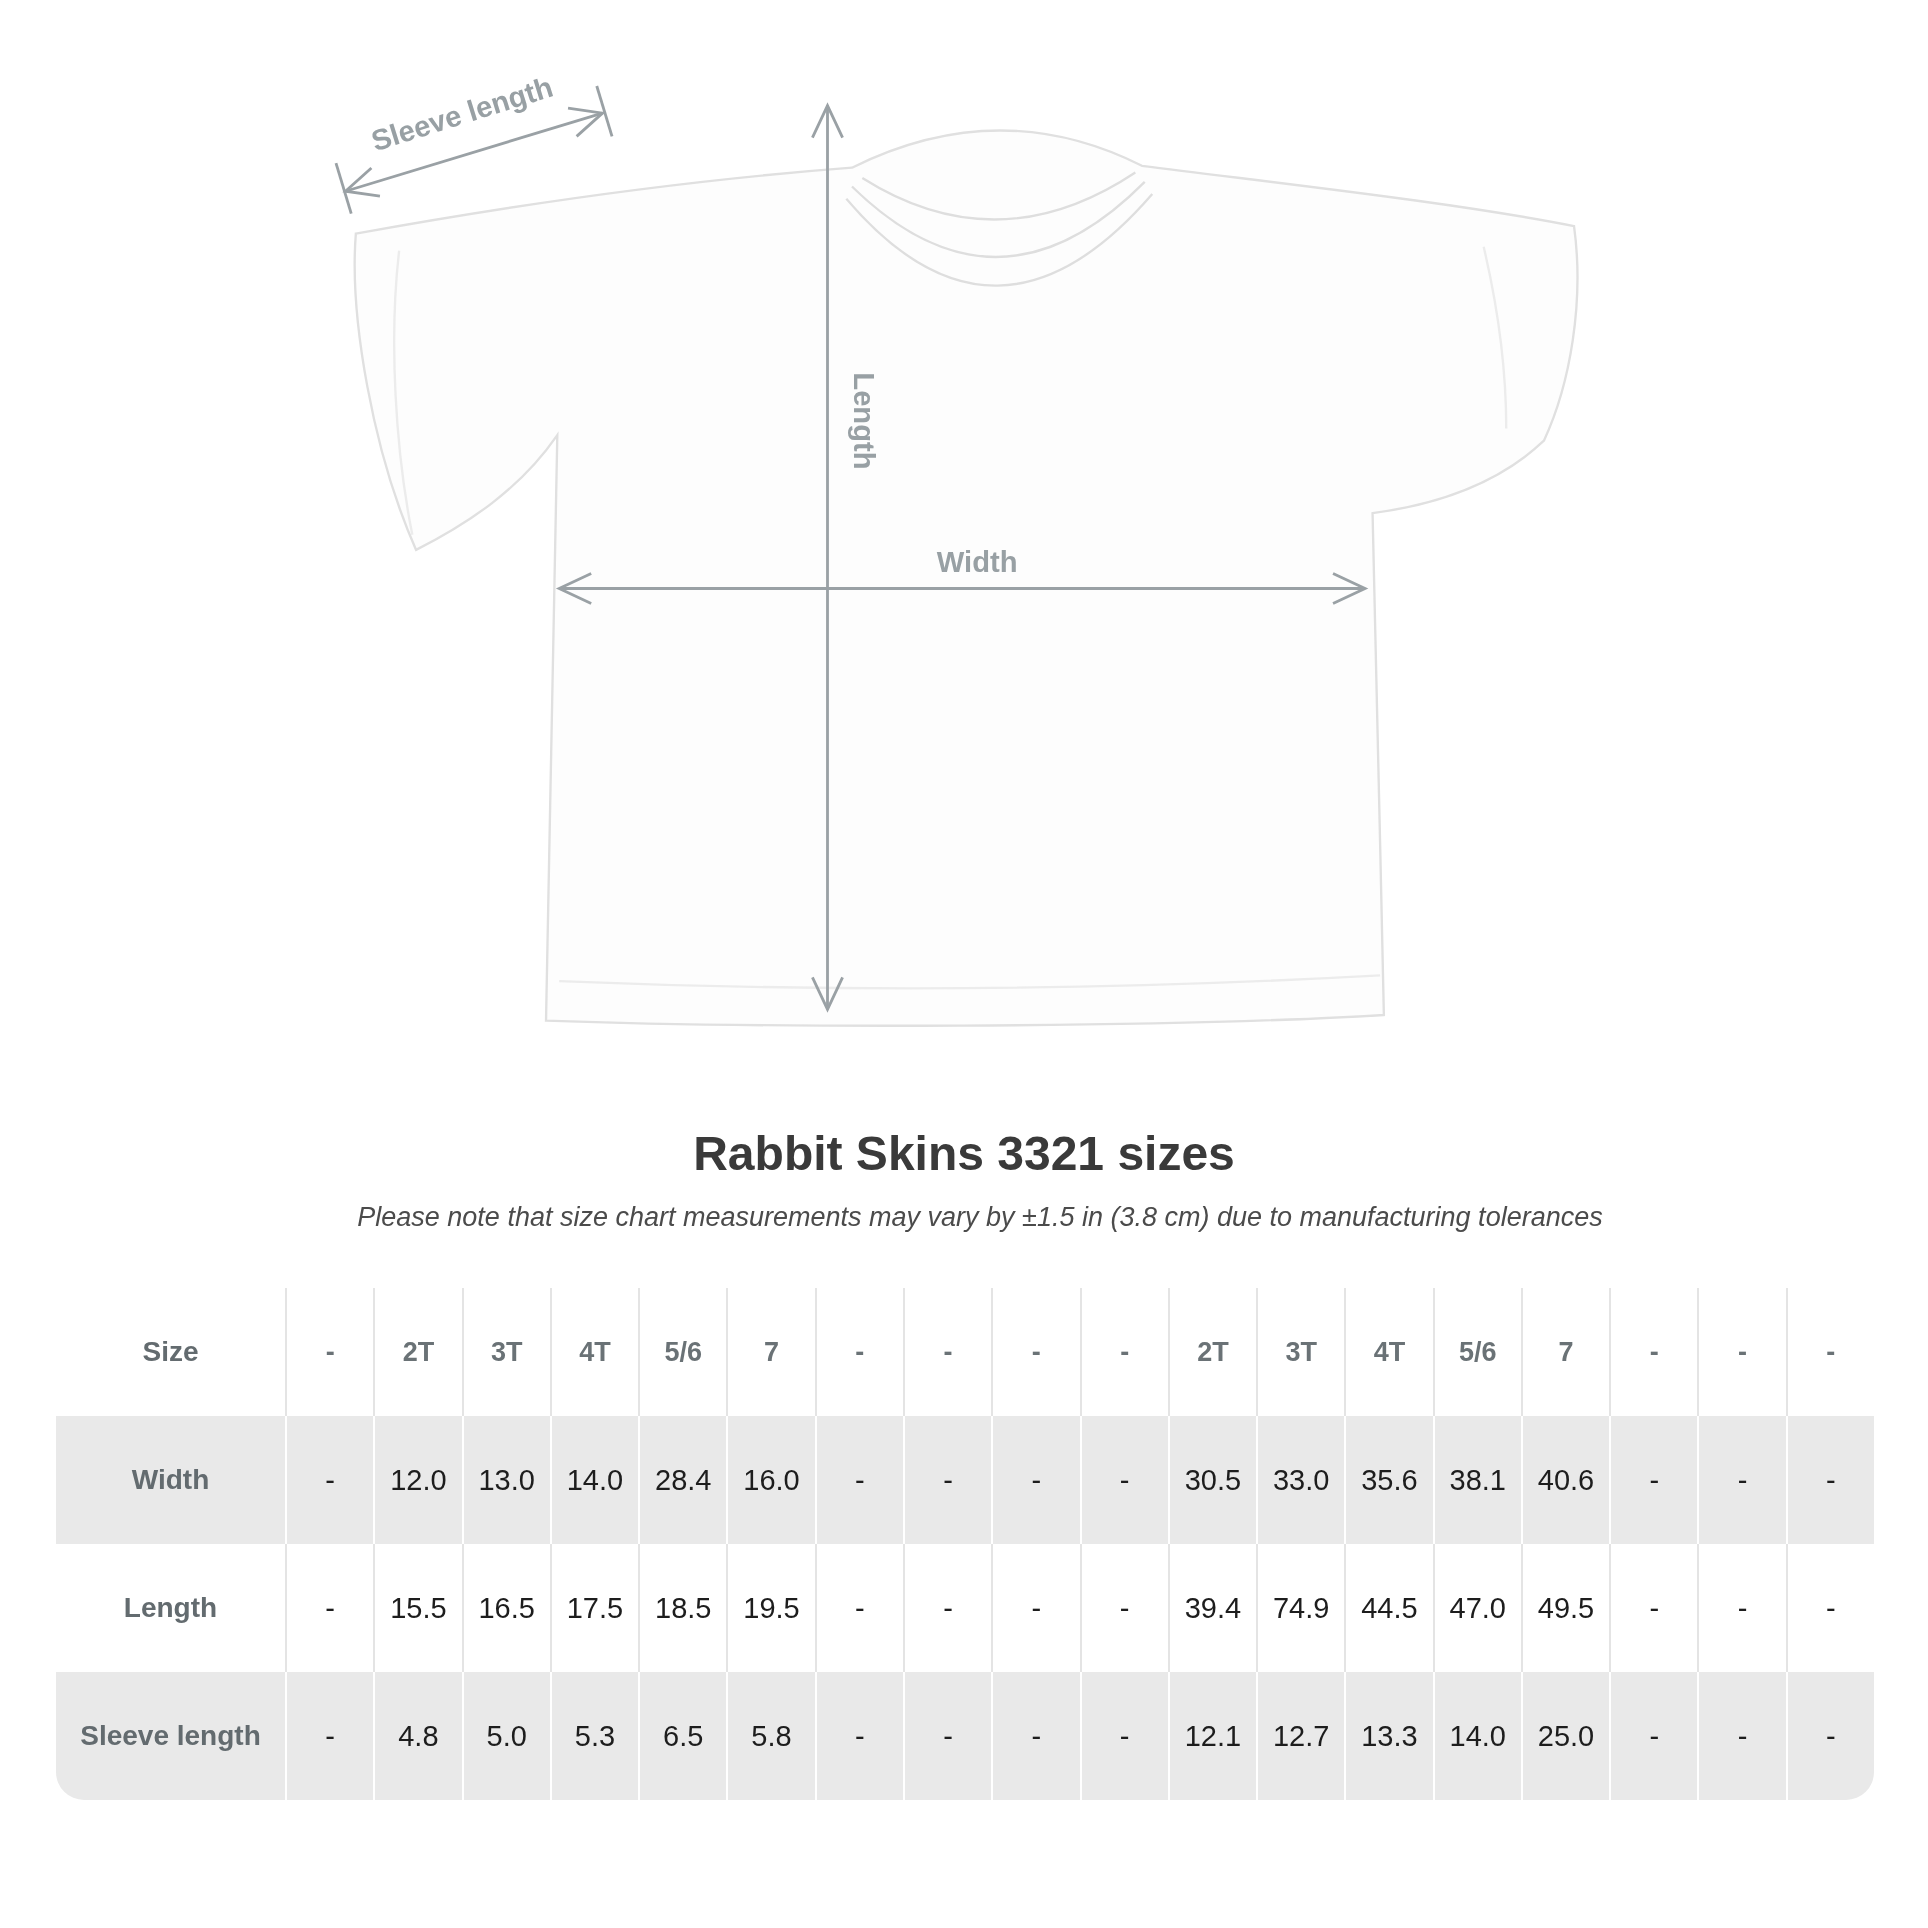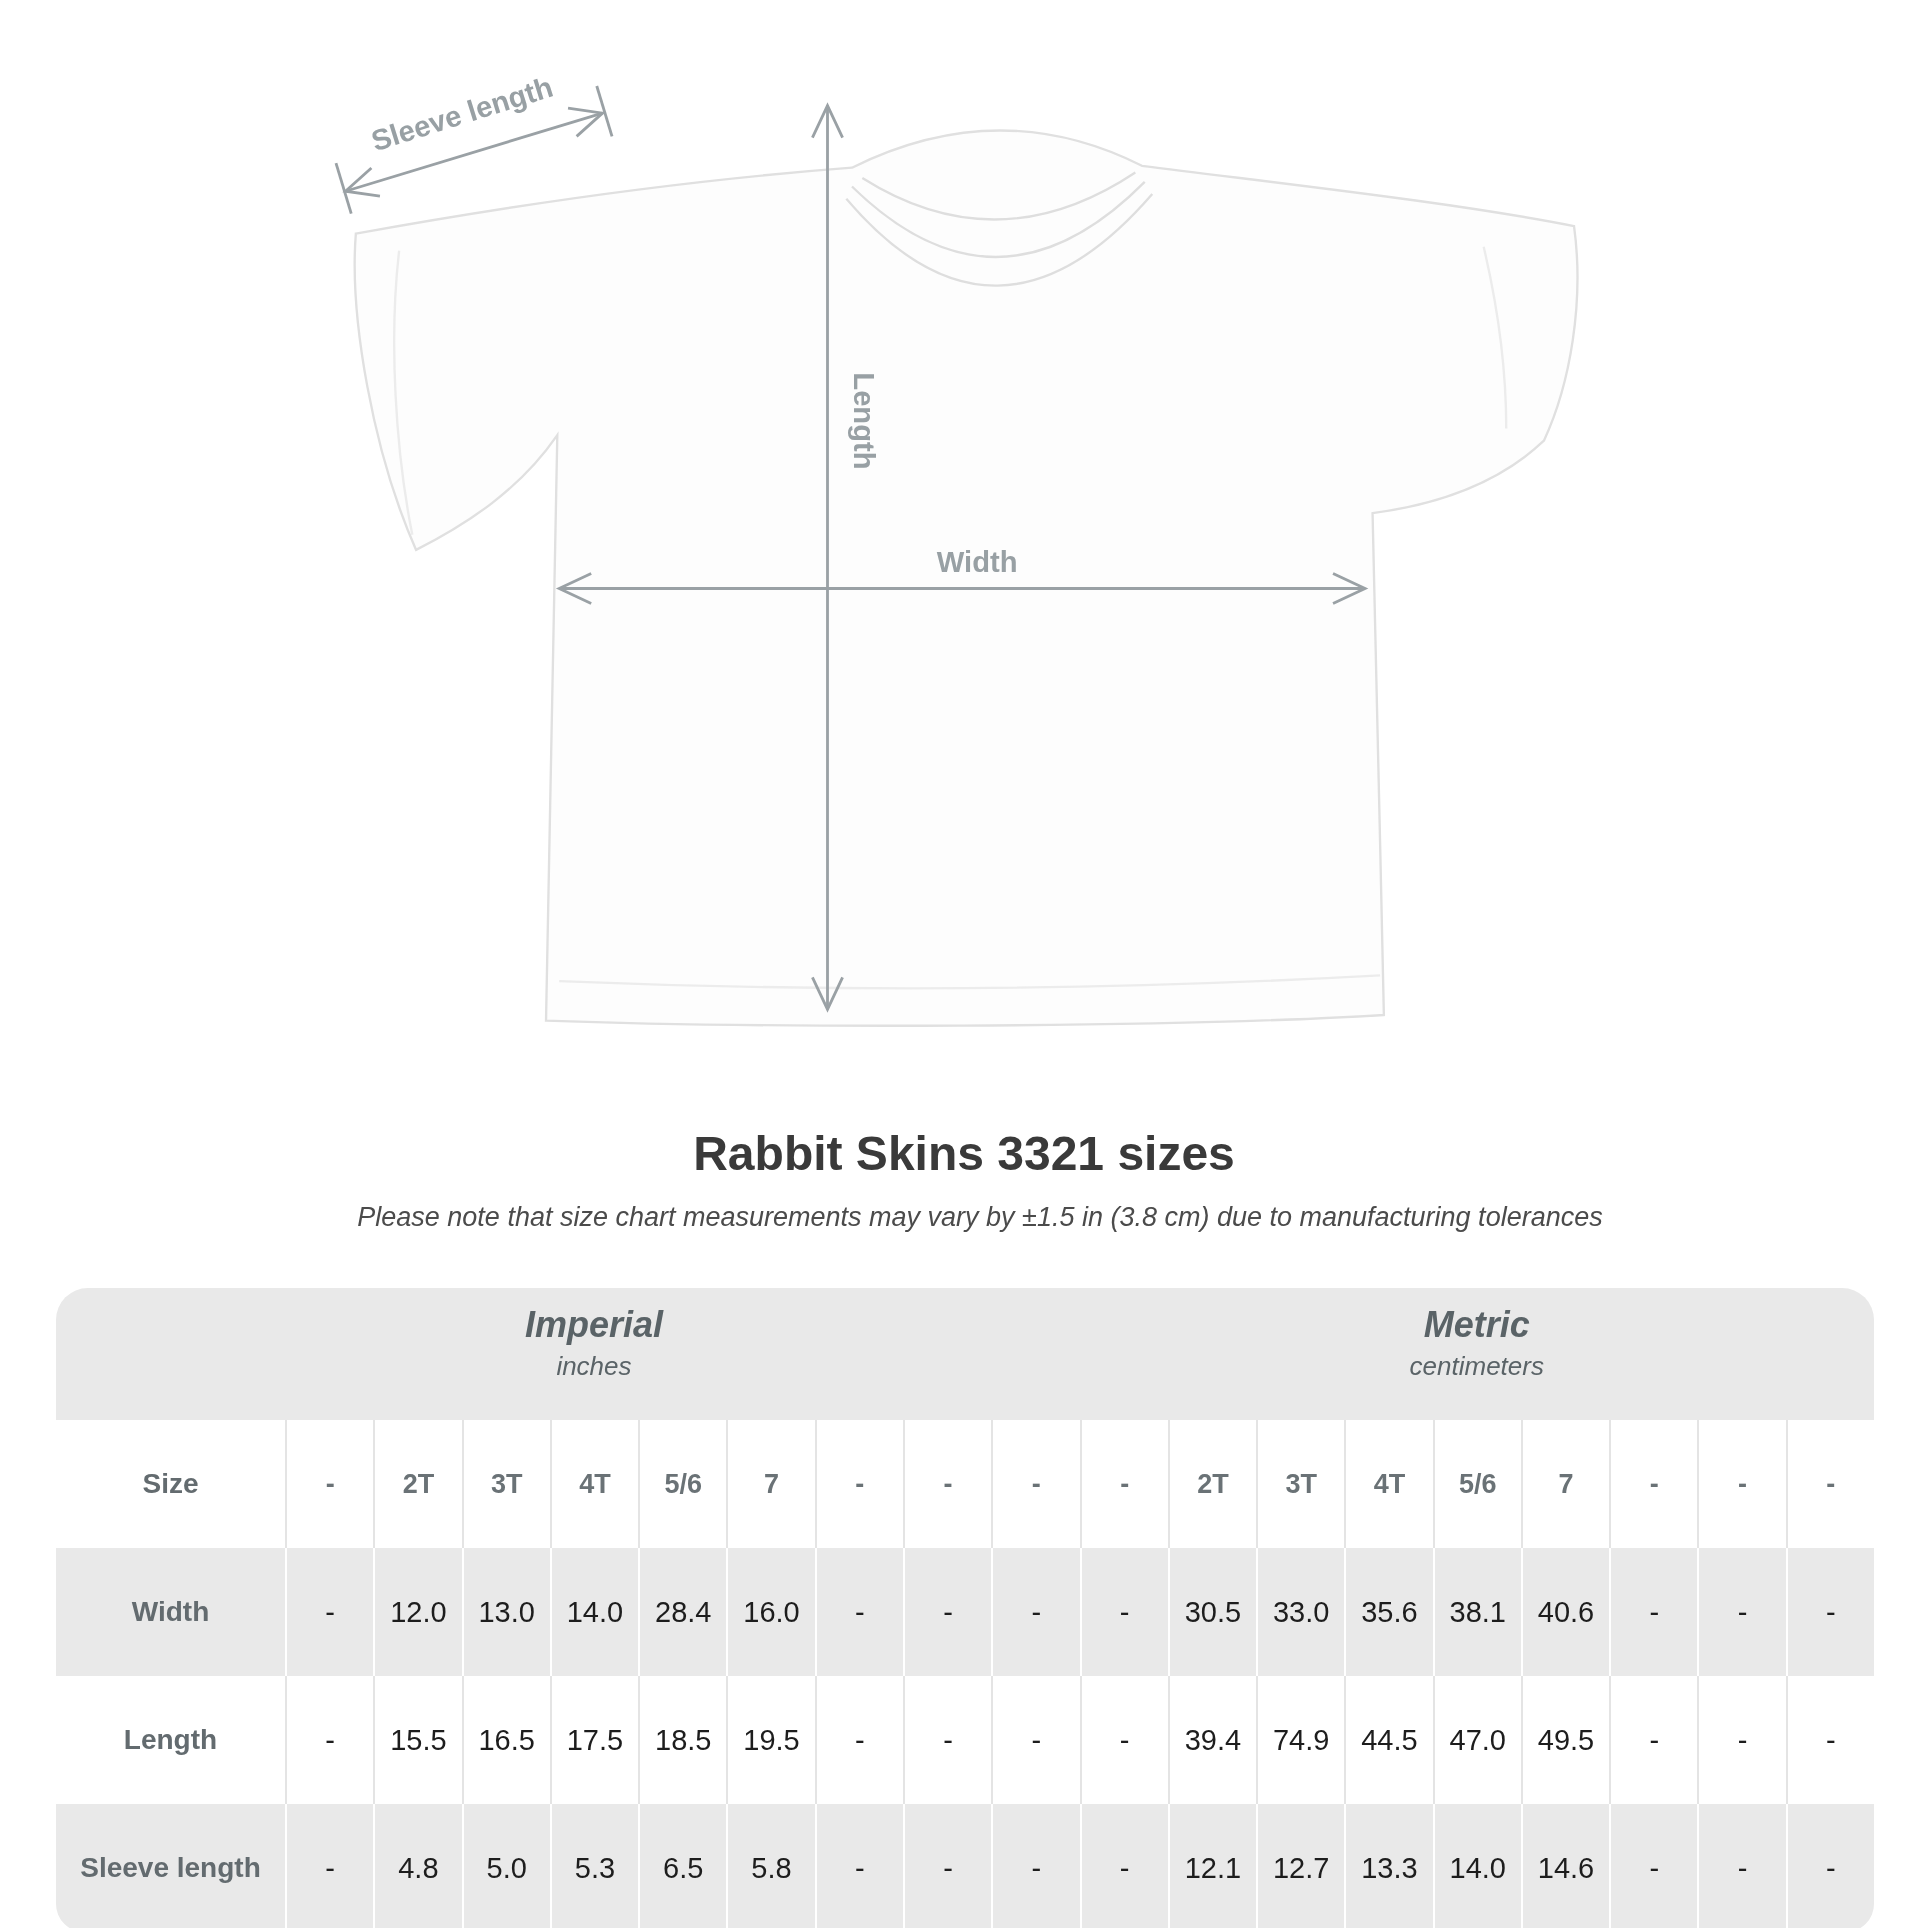--- a/index.html
+++ b/index.html
@@ -86,30 +86,20 @@
       <polyline class="dim-line" points="628,609 594,625 628,641"></polyline>
       <polyline class="dim-line" points="1416,609 1450,625 1416,641"></polyline>
       <text class="dim-label" x="1038" y="607" text-anchor="middle">Width</text>
     </g>
   </svg>
 
   <div class="page-title">Rabbit Skins 3321 sizes</div>
   <div class="page-subtitle">Please note that size chart measurements may vary by ±1.5 in (3.8 cm) due to manufacturing tolerances</div>
 
   <div class="size-table">
-    <div class="band">
-      <div class="group g1">
-        <div class="gname">Imperial</div>
-        <div class="gunit">inches</div>
-      </div>
-      <div class="group g2">
-        <div class="gname">Metric</div>
-        <div class="gunit">centimeters</div>
-      </div>
-    </div>
     <div id="table-rows">
         <div class="trow row-white">
           <div class="cell label-cell">Size</div>
           <div class="cell data-cell hdr">-</div>
           <div class="cell data-cell hdr">2T</div>
           <div class="cell data-cell hdr">3T</div>
           <div class="cell data-cell hdr">4T</div>
           <div class="cell data-cell hdr">5/6</div>
           <div class="cell data-cell hdr">7</div>
           <div class="cell data-cell hdr">-</div>
@@ -176,21 +166,21 @@
           <div class="cell data-cell val">6.5</div>
           <div class="cell data-cell val">5.8</div>
           <div class="cell data-cell val">-</div>
           <div class="cell data-cell val">-</div>
           <div class="cell data-cell val">-</div>
           <div class="cell data-cell val">-</div>
           <div class="cell data-cell val">12.1</div>
           <div class="cell data-cell val">12.7</div>
           <div class="cell data-cell val">13.3</div>
           <div class="cell data-cell val">14.0</div>
-          <div class="cell data-cell val">14.6</div>
+          <div class="cell data-cell val">25.0</div>
           <div class="cell data-cell val">-</div>
           <div class="cell data-cell val">-</div>
           <div class="cell data-cell val">-</div>
         </div>
       </div>
   </div>
 
 </div>
 
 

